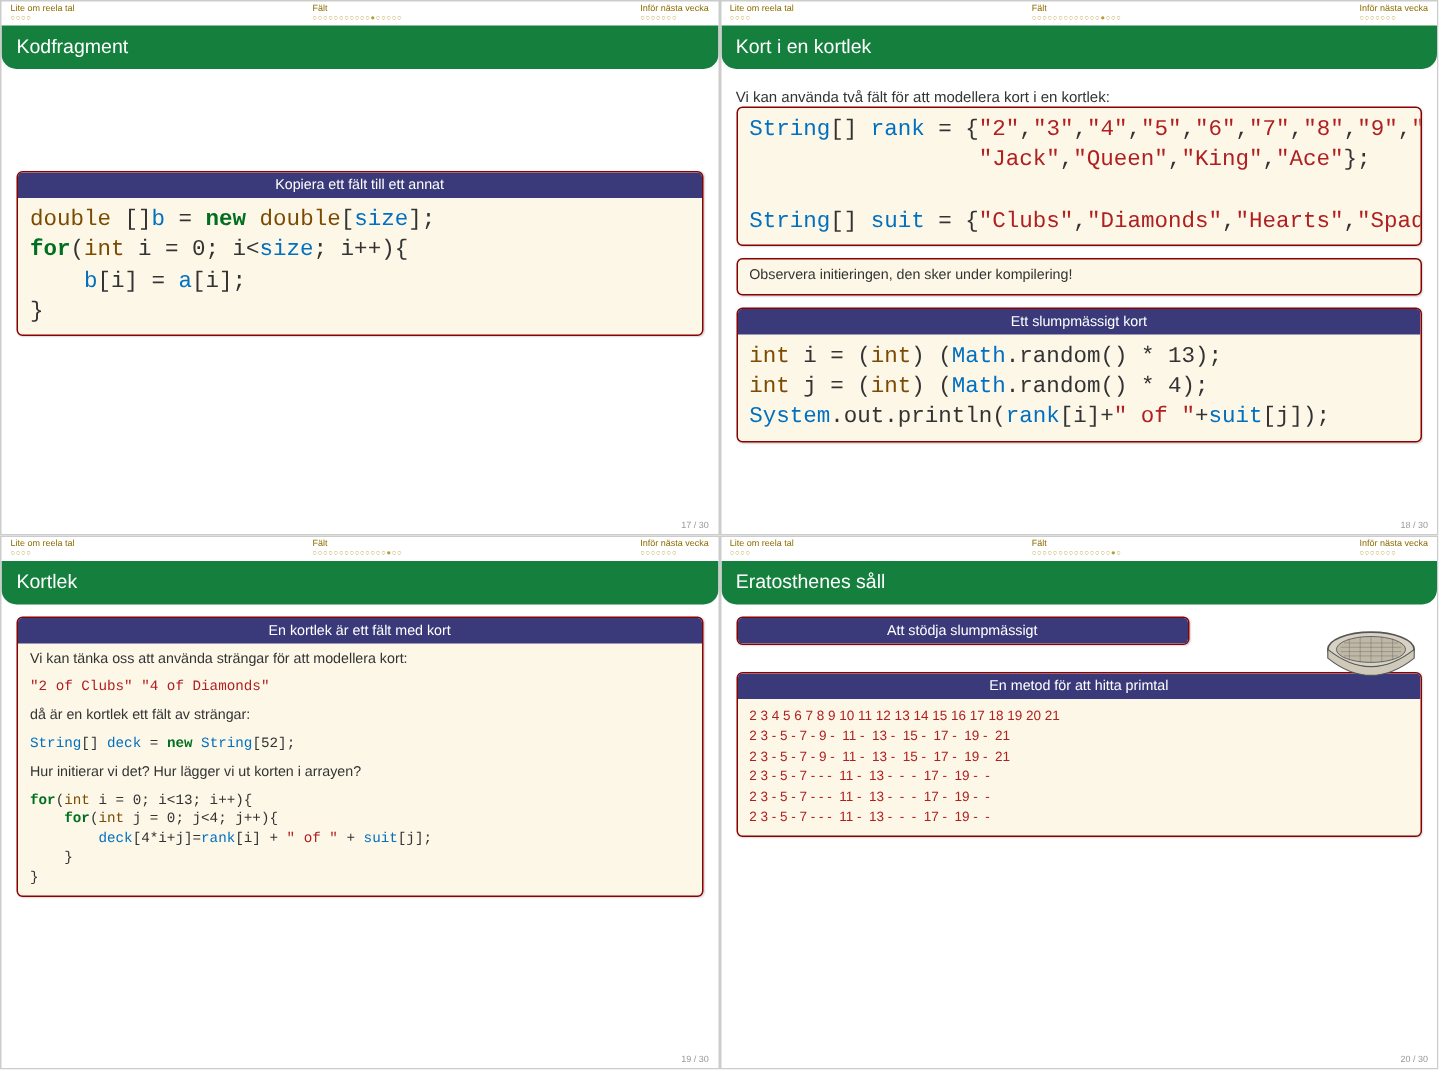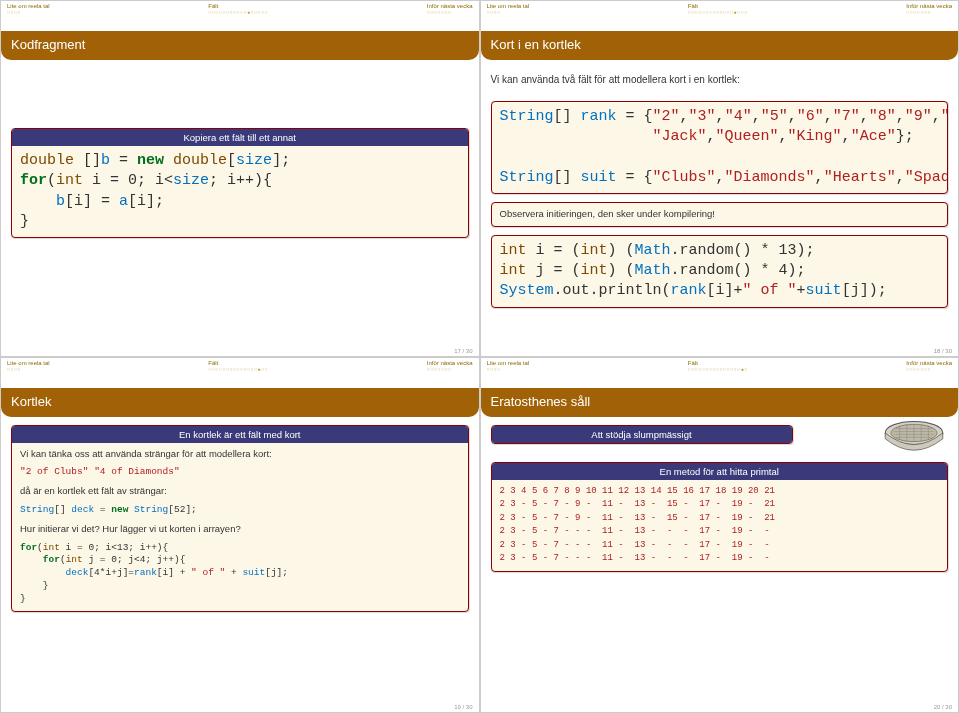--- a/index.html
+++ b/index.html
@@ -30,25 +30,25 @@
     display: flex;
     justify-content: space-between;
     padding: 2px 6px 0 6px;
     font-size: 6px;
     color: #8b6c00;
   }
   .navhdr > div { display: flex; flex-direction: column; align-items: flex-start; }
   .navhdr .label { font-weight: 300; margin-bottom: 1px; white-space: nowrap;}
   .navhdr .dots { color: #b89c3a; letter-spacing: 0.5px; font-size: 5px; line-height: 5px;}
   .title {
-    background: #a16207;
+    background: #15803d;
     color: #fff;
     font-size: 13px;
     padding: 6px 10px 8px 10px;
-    margin-top: 16px;
+    margin-top: 2px;
     border-radius: 0 0 10px 10px;
     font-weight: 500;
   }
   .body { padding: 8px 10px 4px 10px; }
   .box {
     border: 1px solid #8b0000;
     border-radius: 4px;
     margin-bottom: 8px;
     overflow: hidden;
     box-shadow: 0.5px 0.5px 1px rgba(0,0,0,0.15);
@@ -139,31 +139,32 @@
           <span class="label">Fält</span>
           <span class="dots">○○○○○○○○○○○○○●○○○</span>
         </div>
     <div>
           <span class="label">Inför nästa vecka</span>
           <span class="dots">○○○○○○○</span>
         </div>
   </div>
   <div class="title">Kort i en kortlek</div>
   <div class="body">
-    <div class="thin" style="font-size:10px;margin:6px 0 16px 0;">Vi kan använda två fält för att modellera kort i en kortlek:</div>
+    <div class="thin" style="font-size:10px;margin:6px 0 0 0;">Vi kan använda två fält för att modellera kort i en kortlek:</div>
     <div class="box">
       <div class="content"><span class="kw-cls">String</span><span>[] </span><span class="kw-id">rank</span><span> = {</span><span class="kw-str">"2"</span><span>,</span><span class="kw-str">"3"</span><span>,</span><span class="kw-str">"4"</span><span>,</span><span class="kw-str">"5"</span><span>,</span><span class="kw-str">"6"</span><span>,</span><span class="kw-str">"7"</span><span>,</span><span class="kw-str">"8"</span><span>,</span><span class="kw-str">"9"</span><span>,</span><span class="kw-str">"10"</span><span>,</span>
 <span>                 </span><span class="kw-str">"Jack"</span><span>,</span><span class="kw-str">"Queen"</span><span>,</span><span class="kw-str">"King"</span><span>,</span><span class="kw-str">"Ace"</span><span>};</span>
 <span></span>
 <span class="kw-cls">String</span><span>[] </span><span class="kw-id">suit</span><span> = {</span><span class="kw-str">"Clubs"</span><span>,</span><span class="kw-str">"Diamonds"</span><span>,</span><span class="kw-str">"Hearts"</span><span>,</span><span class="kw-str">"Spades"</span><span>};</span></div>
     </div>
     <div class="box">
       <div class="plain">Observera initieringen, den sker under kompilering!</div>
     </div>
     <div class="box">
+      <div class="hdr">Ett slumpmässigt kort</div>
       <div class="content"><span class="kw-type">int</span><span> i = (</span><span class="kw-type">int</span><span>) (</span><span class="kw-cls">Math</span><span>.random() * 13);</span>
 <span class="kw-type">int</span><span> j = (</span><span class="kw-type">int</span><span>) (</span><span class="kw-cls">Math</span><span>.random() * 4);</span>
 <span class="kw-cls">System</span><span>.out.println(</span><span class="kw-id">rank</span><span>[i]+</span><span class="kw-str">" of "</span><span>+</span><span class="kw-id">suit</span><span>[j]);</span></div>
     </div>
   </div>
   <div class="footer">18 / 30</div>
 </div>
 
 <div class="slide">
   <div class="navhdr">
@@ -233,21 +234,21 @@
       <line x1="70" y1="18" x2="70" y2="38"></line>
     </g>
   </svg>
   <div class="body">
     <div class="box" style="width:300px;">
       <div class="hdr">Att stödja slumpmässigt</div>
     </div>
     <div style="height:10px"></div>
     <div class="box">
       <div class="hdr">En metod för att hitta primtal</div>
-      <div class="content" style="color:#b02020;font-family:Liberation Mono, monospace;font-size:9px;line-height:1.5;"><span>2 3 4 5 6 7 8 9 10 11 12 13 14 15 16 17 18 19 20 21</span>
+      <div class="content" style="color:#b02020;font-family:Liberation Sans, sans-serif;font-size:9px;line-height:1.5;"><span>2 3 4 5 6 7 8 9 10 11 12 13 14 15 16 17 18 19 20 21</span>
 <span>2 3 - 5 - 7 - 9 -  11 -  13 -  15 -  17 -  19 -  21</span>
 <span>2 3 - 5 - 7 - 9 -  11 -  13 -  15 -  17 -  19 -  21</span>
 <span>2 3 - 5 - 7 - - -  11 -  13 -  -  -  17 -  19 -  -</span>
 <span>2 3 - 5 - 7 - - -  11 -  13 -  -  -  17 -  19 -  -</span>
 <span>2 3 - 5 - 7 - - -  11 -  13 -  -  -  17 -  19 -  -</span></div>
     </div>
   </div>
   <div class="footer">20 / 30</div>
 </div>
 

